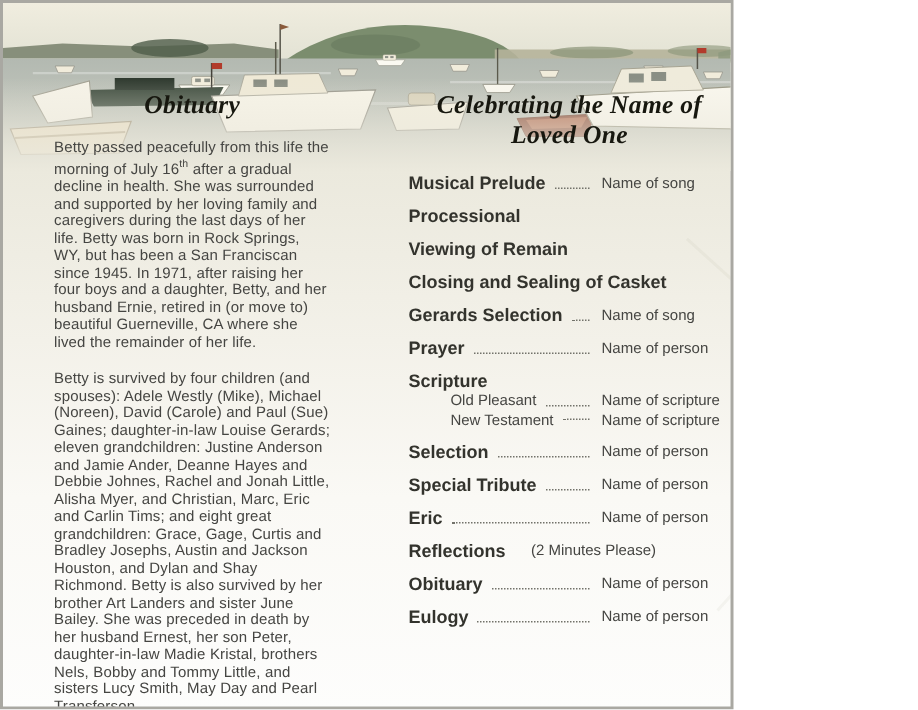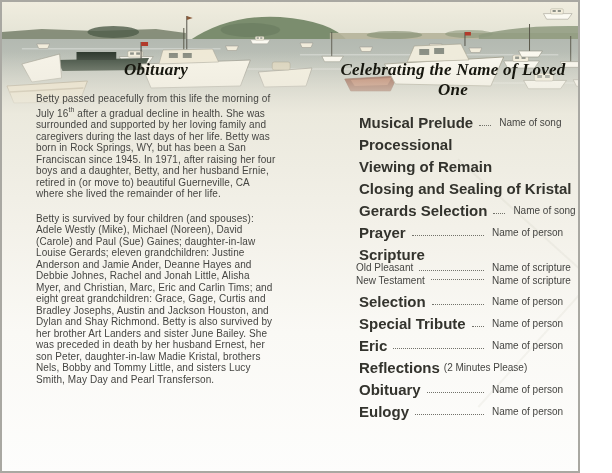--- a/index.html
+++ b/index.html
@@ -8,21 +8,21 @@
     --page-bg-mid:#f3f1e9;
     --page-bg-bottom:#fdfdfc;
     --heading-text:#17170f;
     --body-text:#454542;
     --label-text:#33332d;
     --leader-dots:#72726a;
   }
   html,body{margin:0;padding:0;background:#fff;}
   body{width:612px;height:473px;font-family:"Liberation Sans",sans-serif;}
   .page{
-    position:relative;box-sizing:border-box;width:580px;height:473px;
+    position:relative;box-sizing:border-box;width:489px;height:473px;
     border:2px solid var(--page-border);overflow:hidden;
     background:linear-gradient(180deg,var(--page-bg-top) 0px,#ebe9dd 110px,var(--page-bg-mid) 225px,#faf9f5 330px,var(--page-bg-bottom) 473px);
     text-decoration:underline;
   }
   .photo{position:absolute;top:0;left:0;width:608px;height:112px;display:block;}
   .watermark{position:absolute;background:#8a8a78;opacity:0.07;height:2px;width:280px;z-index:1;}
   .wm1{top:250px;left:420px;transform:rotate(42deg);}
   .wm2{top:300px;left:430px;transform:rotate(-48deg);}
   .content{position:absolute;top:0;left:0;right:0;bottom:0;display:flex;padding:58px 0 0 34px;z-index:2;}
   .col-left{width:254px;}
@@ -34,22 +34,22 @@
   }
   .col-right h2.heading{margin-bottom:17px;}
   .body-p{
     font-size:10px;line-height:11.5px;margin:0 0 13px 0;color:var(--body-text);
     letter-spacing:.1px;
   }
   sup.sup{font-size:7px;position:relative;top:-1px;}
   .row{display:flex;align-items:flex-end;margin:0 0 11px 0;line-height:11px;}
   .row.tight{margin-bottom:2px;}
   .row.subgap{margin-bottom:10px;align-items:center;}
-  .lbl{font-size:15px;font-weight:bold;color:var(--label-text);white-space:nowrap;margin-left:31px;}
-  .lbl-note{font-size:10px;font-weight:normal;color:var(--body-text);margin-left:4px;white-space:nowrap;}
+  .lbl{font-size:12px;font-weight:bold;color:var(--label-text);white-space:nowrap;}
+  .lbl-note{font-size:10px;font-weight:normal;color:var(--body-text);margin-left:17px;white-space:nowrap;}
   .sublbl{font-size:10px;font-weight:normal;color:var(--body-text);white-space:nowrap;margin-left:28px;}
   .leader{flex:1 1 auto;border-bottom:1.5px dotted var(--leader-dots);margin:0 8px 2px 6px;min-width:12px;}
   .val{font-size:10px;color:var(--body-text);width:86px;flex-shrink:0;white-space:nowrap;}
 </style>
 </head>
 <body>
 
 <div class="page">
 
   <svg class="photo" viewBox="0 0 612 112" preserveAspectRatio="none" aria-hidden="true">
@@ -174,21 +174,21 @@
 
       <div class="row">
         <span class="lbl">Processional</span>
       </div>
 
       <div class="row">
         <span class="lbl">Viewing of Remain</span>
       </div>
 
       <div class="row">
-        <span class="lbl">Closing and Sealing of Kristal</span>
+        <span class="lbl">Closing and Sealing of Casket</span>
       </div>
 
       <div class="row">
         <span class="lbl">Gerards Selection</span>
         <span class="leader"></span>
         <span class="val">Name of song</span>
       </div>
 
       <div class="row">
         <span class="lbl">Prayer</span>

